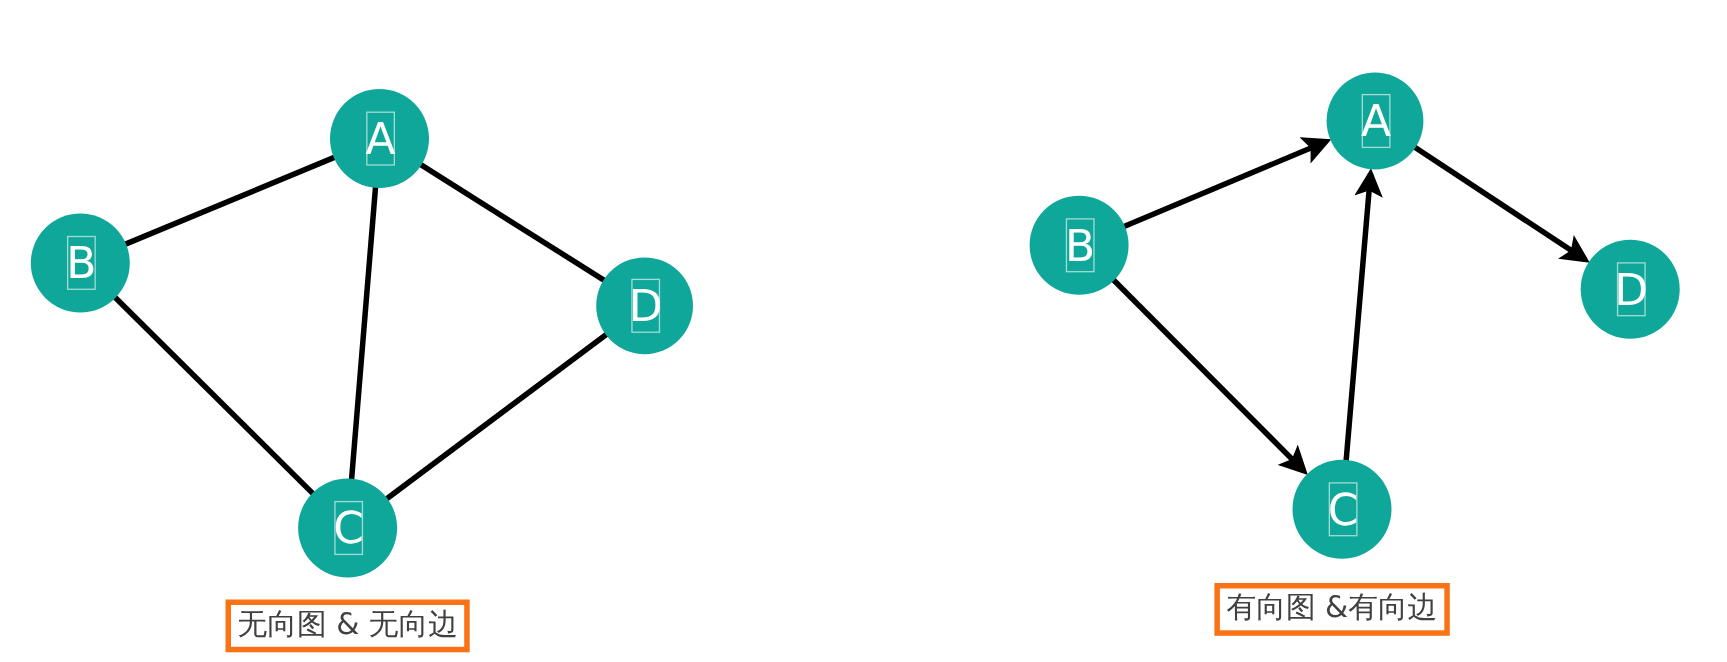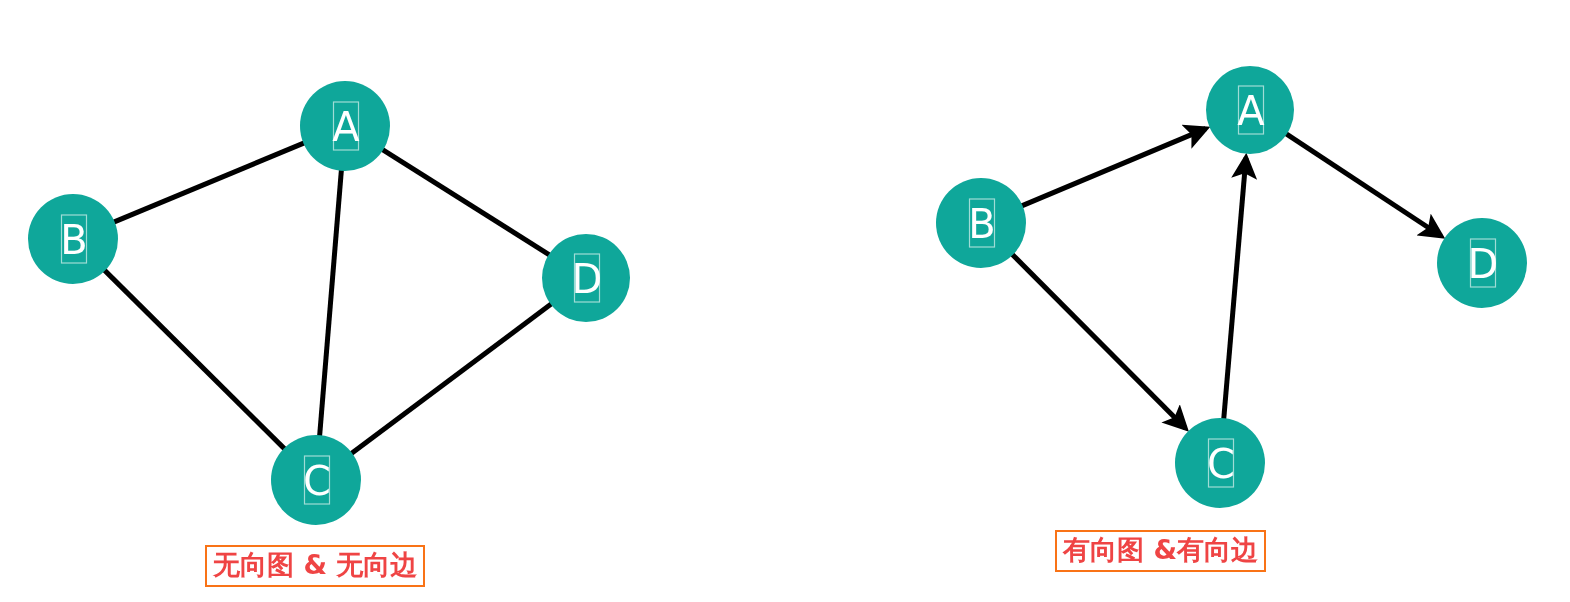--- a/index.html
+++ b/index.html
@@ -37,37 +37,37 @@
     fill: #ffffff;
     font-family: "DejaVu Sans", "Liberation Sans", sans-serif;
     font-size: 40px;
     font-weight: 400;
     text-anchor: middle;
     dominant-baseline: central;
   }
   .caption {
     position: absolute;
     box-sizing: border-box;
-    border: 2px solid #f97316;
+    border: 5px solid #f97316;
     background: #ffffff;
-    color: #ef4444;
+    color: #404040;
     font-family: "DejaVu Sans", "Liberation Sans", sans-serif;
     font-size: 27px;
-    font-weight: 700;
+    font-weight: 400;
     line-height: 1.1;
     padding: 3px 6px 5px 6px;
     white-space: nowrap;
     letter-spacing: 0px;
   }
   #caption-undirected {
     left: 205px;
     top: 545px;
   }
   #caption-directed {
-    left: 1055px;
+    left: 1104px;
     top: 530px;
   }
 </style>
 </head>
 <body>
 
 <div id="canvas-root">
 
   <svg class="graph-layer" id="graph-layer" viewBox="0 0 1570 602">
     <defs>

